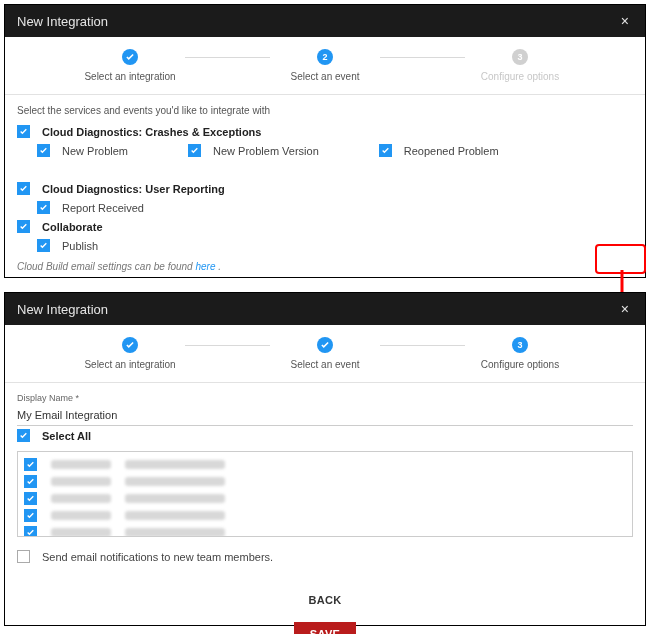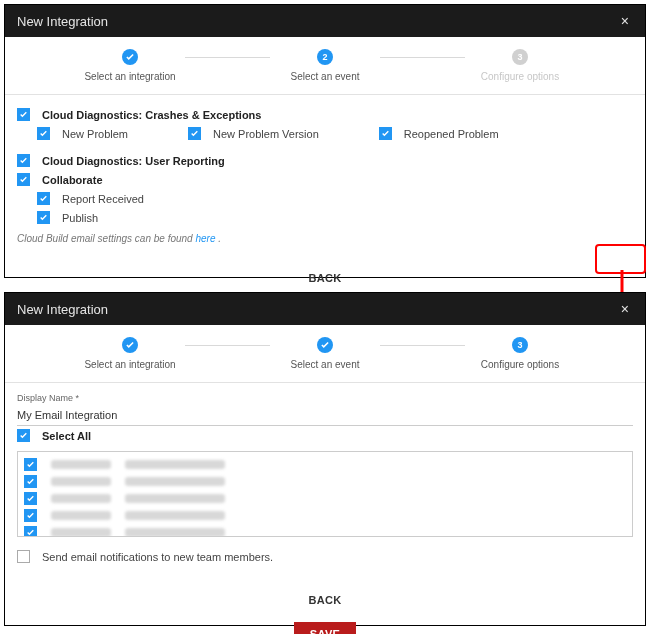--- a/index.html
+++ b/index.html
@@ -108,21 +108,21 @@
   .checkbox.empty {
     background: #fff;
     border-color: #aaa;
   }
   .checkbox svg { width:9px; height:9px; fill:none; stroke:#fff; stroke-width:2.5; }
   .lbl { font-size: 11px; color:#444; }
   .three-col {
     display: flex;
     gap: 60px;
     padding-left: 20px;
-    margin: 3px 0 11px 0;
+    margin: 3px 0 22px 0;
   }
   .three-col .chk-row { padding: 0; }
   .footnote { font-size: 10px; color:#777; margin-top:6px;font-style:italic;}
   .footnote a { color:#2196f3; text-decoration:none; }
   .footer {
     display: flex;
     justify-content: flex-end;
     gap: 10px;
     padding: 10px 14px 12px 14px;
     align-items: center;
@@ -211,20 +211,21 @@
     <div class="connector"></div>
     <div class="step">
       <div class="step-circle upcoming">3</div>
       <div class="step-label upcoming">Configure options</div>
     </div>
   </div>
 
   <div class="divider"></div>
 
   <div class="content">
+    <div class="intro">Select the services and events you'd like to integrate with</div>
 
     <div class="chk-row bold">
       <div class="checkbox">
           <svg viewBox="0 0 16 16">
             <path d="M3 8l3 3 7-7"></path>
           </svg>
         </div>
       <span class="lbl">Cloud Diagnostics: Crashes &amp; Exceptions</span>
     </div>
     <div class="three-col">
@@ -255,36 +256,36 @@
     </div>
 
     <div class="chk-row bold">
       <div class="checkbox">
           <svg viewBox="0 0 16 16">
             <path d="M3 8l3 3 7-7"></path>
           </svg>
         </div>
       <span class="lbl">Cloud Diagnostics: User Reporting</span>
     </div>
+    <div class="chk-row indent1">
+      <div class="checkbox">
+          <svg viewBox="0 0 16 16">
+            <path d="M3 8l3 3 7-7"></path>
+          </svg>
+        </div>
+      <span class="lbl">Report Received</span>
+    </div>
+
     <div class="chk-row bold">
       <div class="checkbox">
           <svg viewBox="0 0 16 16">
             <path d="M3 8l3 3 7-7"></path>
           </svg>
         </div>
       <span class="lbl">Collaborate</span>
-    </div>
-
-    <div class="chk-row indent1">
-      <div class="checkbox">
-          <svg viewBox="0 0 16 16">
-            <path d="M3 8l3 3 7-7"></path>
-          </svg>
-        </div>
-      <span class="lbl">Report Received</span>
     </div>
     <div class="chk-row indent1">
       <div class="checkbox">
           <svg viewBox="0 0 16 16">
             <path d="M3 8l3 3 7-7"></path>
           </svg>
         </div>
       <span class="lbl">Publish</span>
     </div>
 

